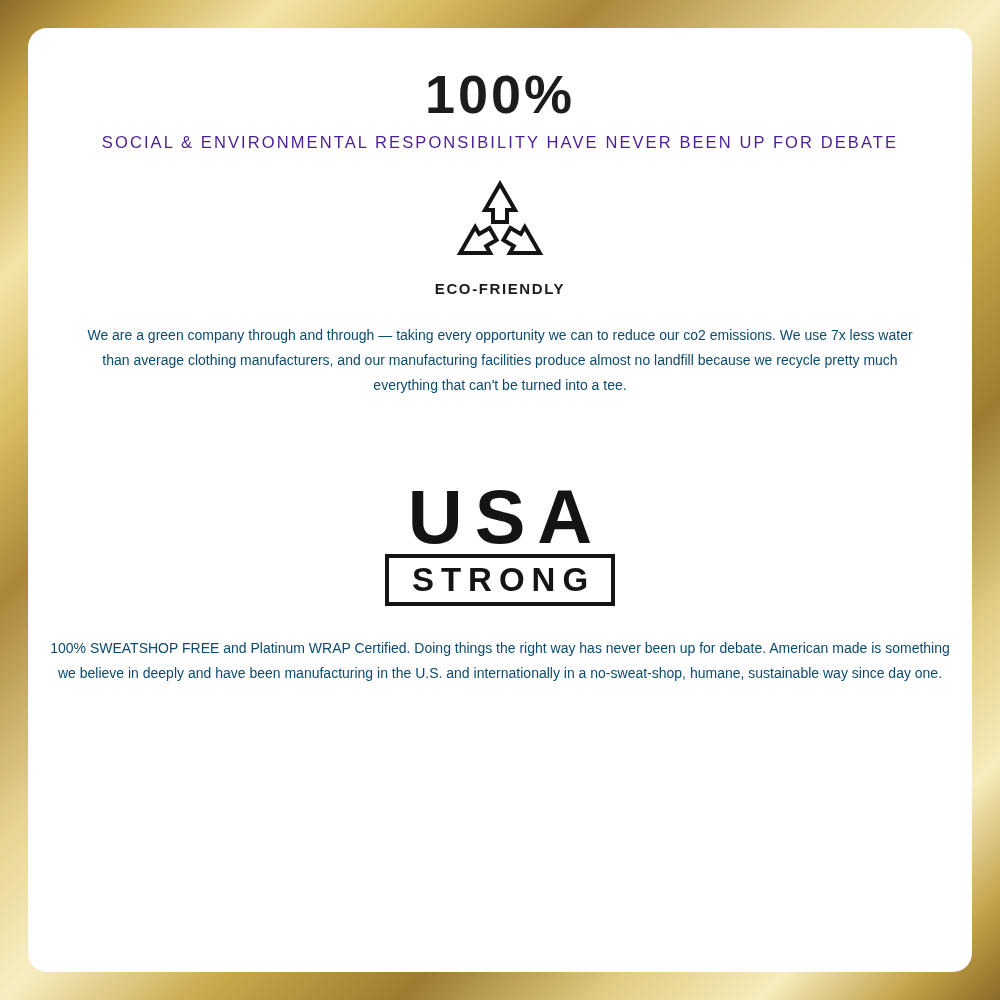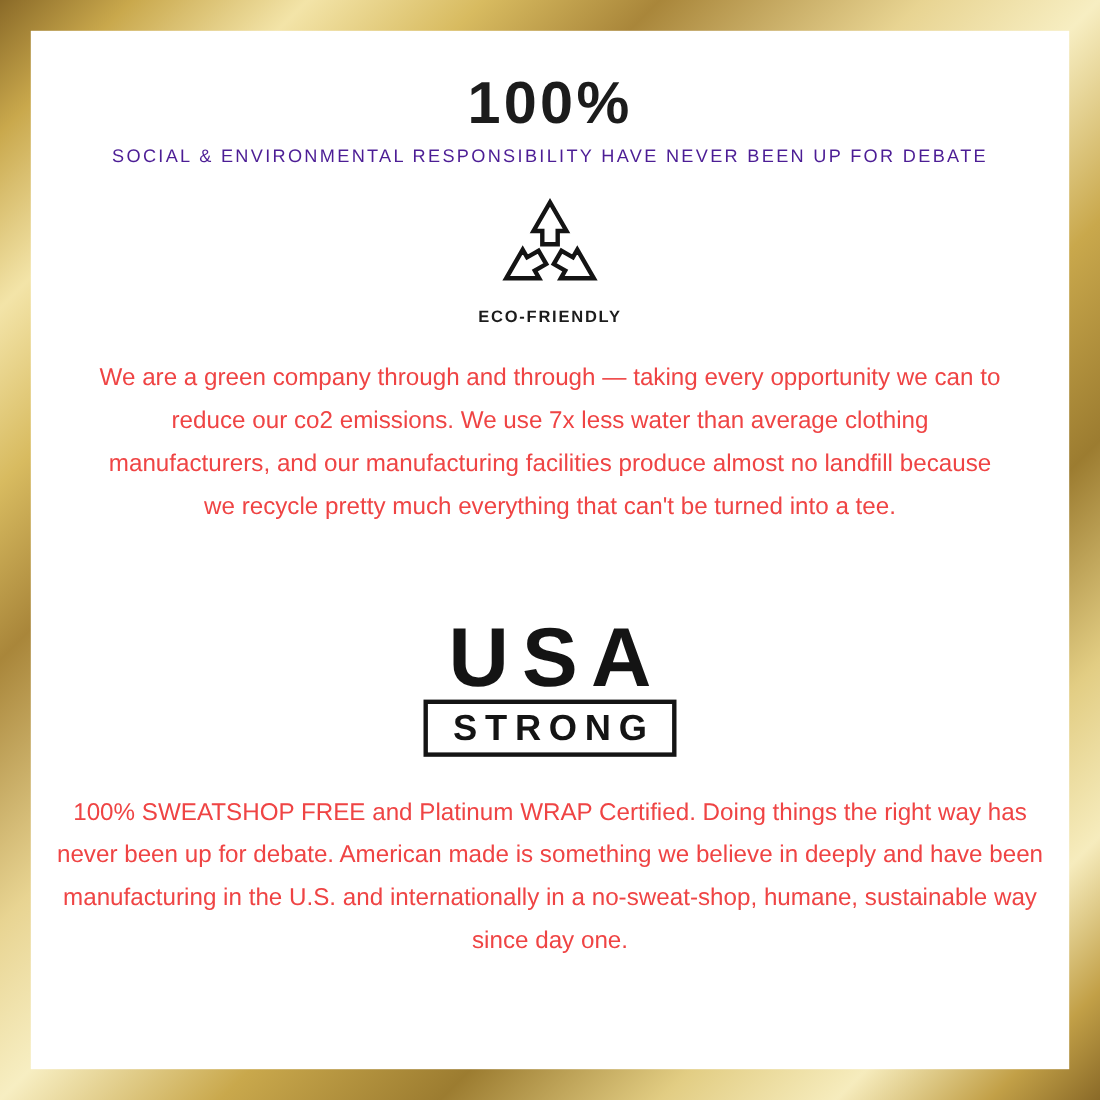--- a/index.html
+++ b/index.html
@@ -38,20 +38,21 @@
   }
   .inner {
     position: absolute;
     left: 28px;
     top: 28px;
     right: 28px;
     bottom: 28px;
     background: #ffffff;
     box-sizing: border-box;
     overflow: hidden;
+    border-radius: 19px;
   }
 
   .content {
     position: absolute;
     left: 0;
     top: 0;
     width: 944px;
     height: 944px;
     box-sizing: border-box;
     padding: 38px 22px 0 22px;
@@ -90,23 +91,23 @@
   }
   .eco-label {
     font-size: 15px;
     font-weight: bold;
     letter-spacing: 1.6px;
     color: #1c1c1c;
     margin-top: 6px;
   }
 
   .paragraph {
-    font-size: 22px;
+    font-size: 14px;
     line-height: 1.78;
-    color: #ef4444;
+    color: #0c4a6e;
     max-width: 830px;
     margin: 26px auto 0 auto;
     font-weight: 400;
   }
 
   .usa-block {
     margin-top: 84px;
   }
   .usa-word {
     font-size: 76px;

